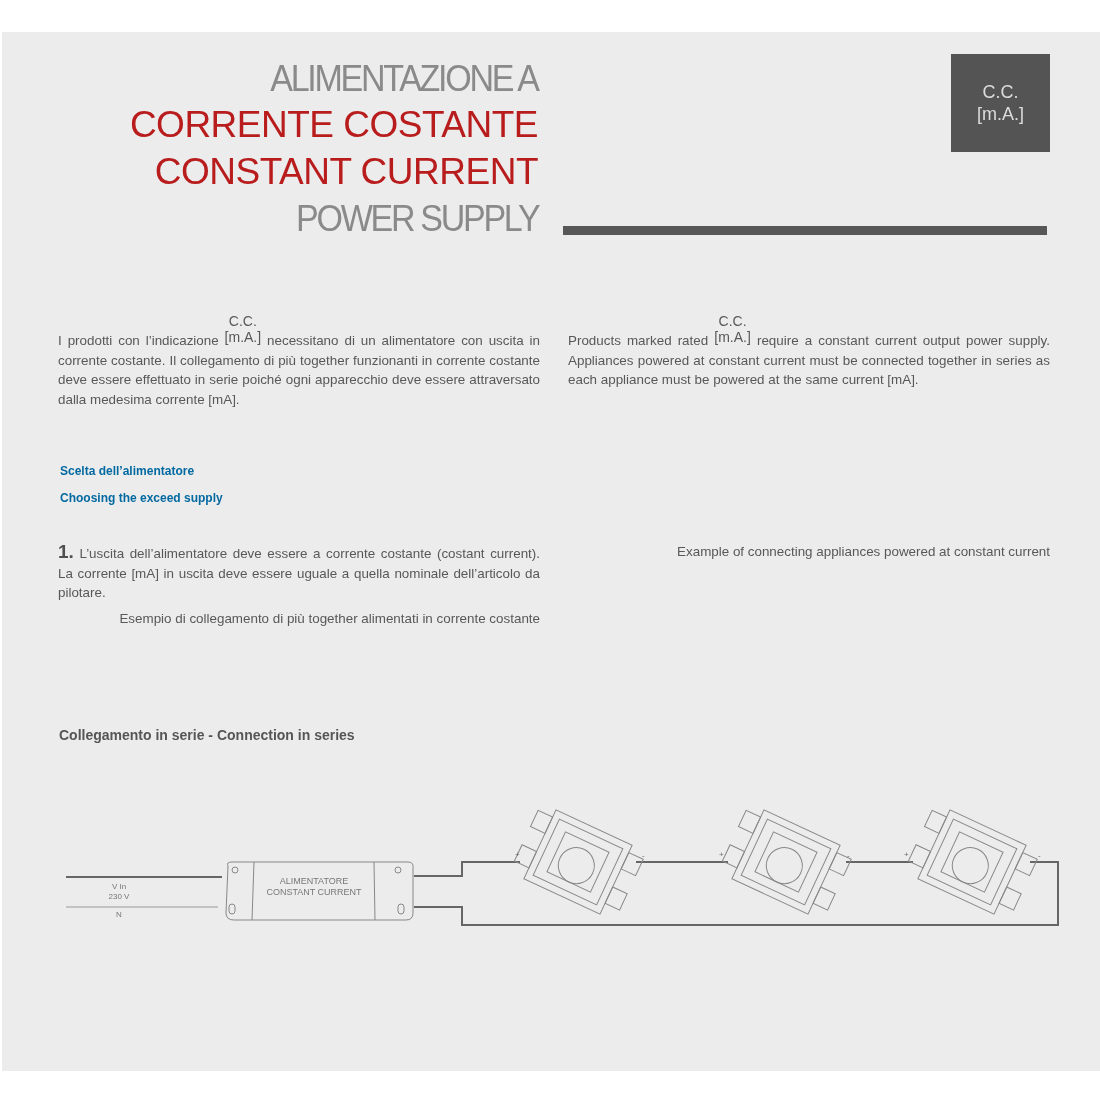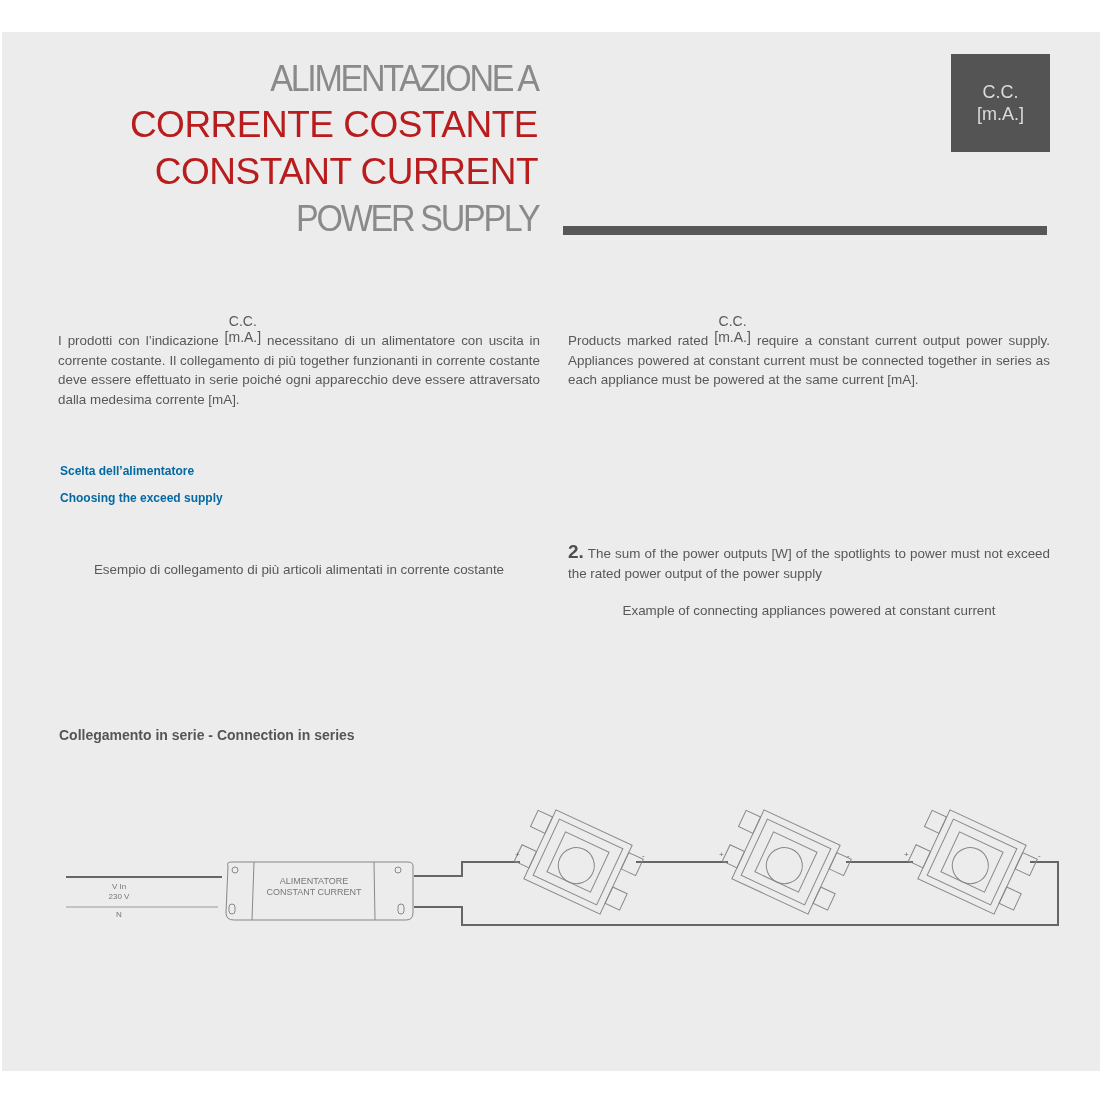--- a/index.html
+++ b/index.html
@@ -27,21 +27,21 @@
     #p-it { left: 58px; top: 331px; width: 482px; }
     #p-en { left: 568px; top: 331px; width: 482px; }
 
     .h2 { position: absolute; left: 60px; font-weight: bold; font-size: 12px; color: #0369a1; }
     #h2a { top: 464px; }
     #h2b { top: 491px; }
 
     .list { position: absolute; font-size: 13.4px; line-height: 19.5px; color: #585858; text-align: justify; }
     .list p { margin: 0 0 6px 0; }
     .list .num { font-size: 19px; font-weight: bold; color: #4f4f4f; }
-    .list .ex { margin-top: 18px; text-align: center; }
+    .list .ex { text-align: right; }
     #l-it { left: 58px; top: 542px; width: 482px; }
     #l-en { left: 568px; top: 542px; width: 482px; }
 
     .caption { position: absolute; left: 59px; top: 727px; font-size: 14px; font-weight: bold; color: #555; }
 
     .diagram { position: absolute; left: 0; top: 0; width: 1100px; height: 1100px; pointer-events: none; }
     .diagram text { font-family: "Liberation Sans", sans-serif; }
   </style>
 </head>
 <body>
@@ -64,25 +64,25 @@
 </div>
 
 <div class="para" id="p-en">
   <span>Products marked rated </span><span class="sup-wrap"><span class="sup-top">C.C.</span><span class="sup-main">[m.A.]</span></span><span> require a constant current output power supply. Appliances powered at constant current must be connected together in series as each appliance must be powered at the same current [mA].</span>
 </div>
 
 <div class="h2" id="h2a">Scelta dell’alimentatore</div>
 <div class="h2" id="h2b">Choosing the exceed supply</div>
 
 <div class="list" id="l-it">
-  <p class="ex">Esempio di collegamento di più articoli alimentati in corrente costante</p>
+  <p><span class="num">1.</span><span> L’uscita dell’alimentatore deve essere a corrente costante (costant current). La corrente [mA] in uscita deve essere uguale a quella nominale dell’articolo da pilotare.</span></p>
+  <p class="ex">Esempio di collegamento di più together alimentati in corrente costante</p>
 </div>
 
 <div class="list" id="l-en">
-  <p><span class="num">2.</span><span> The sum of the power outputs [W] of the spotlights to power must not exceed the rated power output of the power supply</span></p>
   <p class="ex">Example of connecting appliances powered at constant current</p>
 </div>
 
 <div class="caption">Collegamento in serie - Connection in series</div>
 
 <svg class="diagram" viewBox="0 0 1100 1100">
 
   <g>
     <line x1="66" y1="877" x2="222" y2="877" stroke="#666" stroke-width="2"></line>
     <line x1="66" y1="907" x2="218" y2="907" stroke="#999" stroke-width="1.2"></line>

